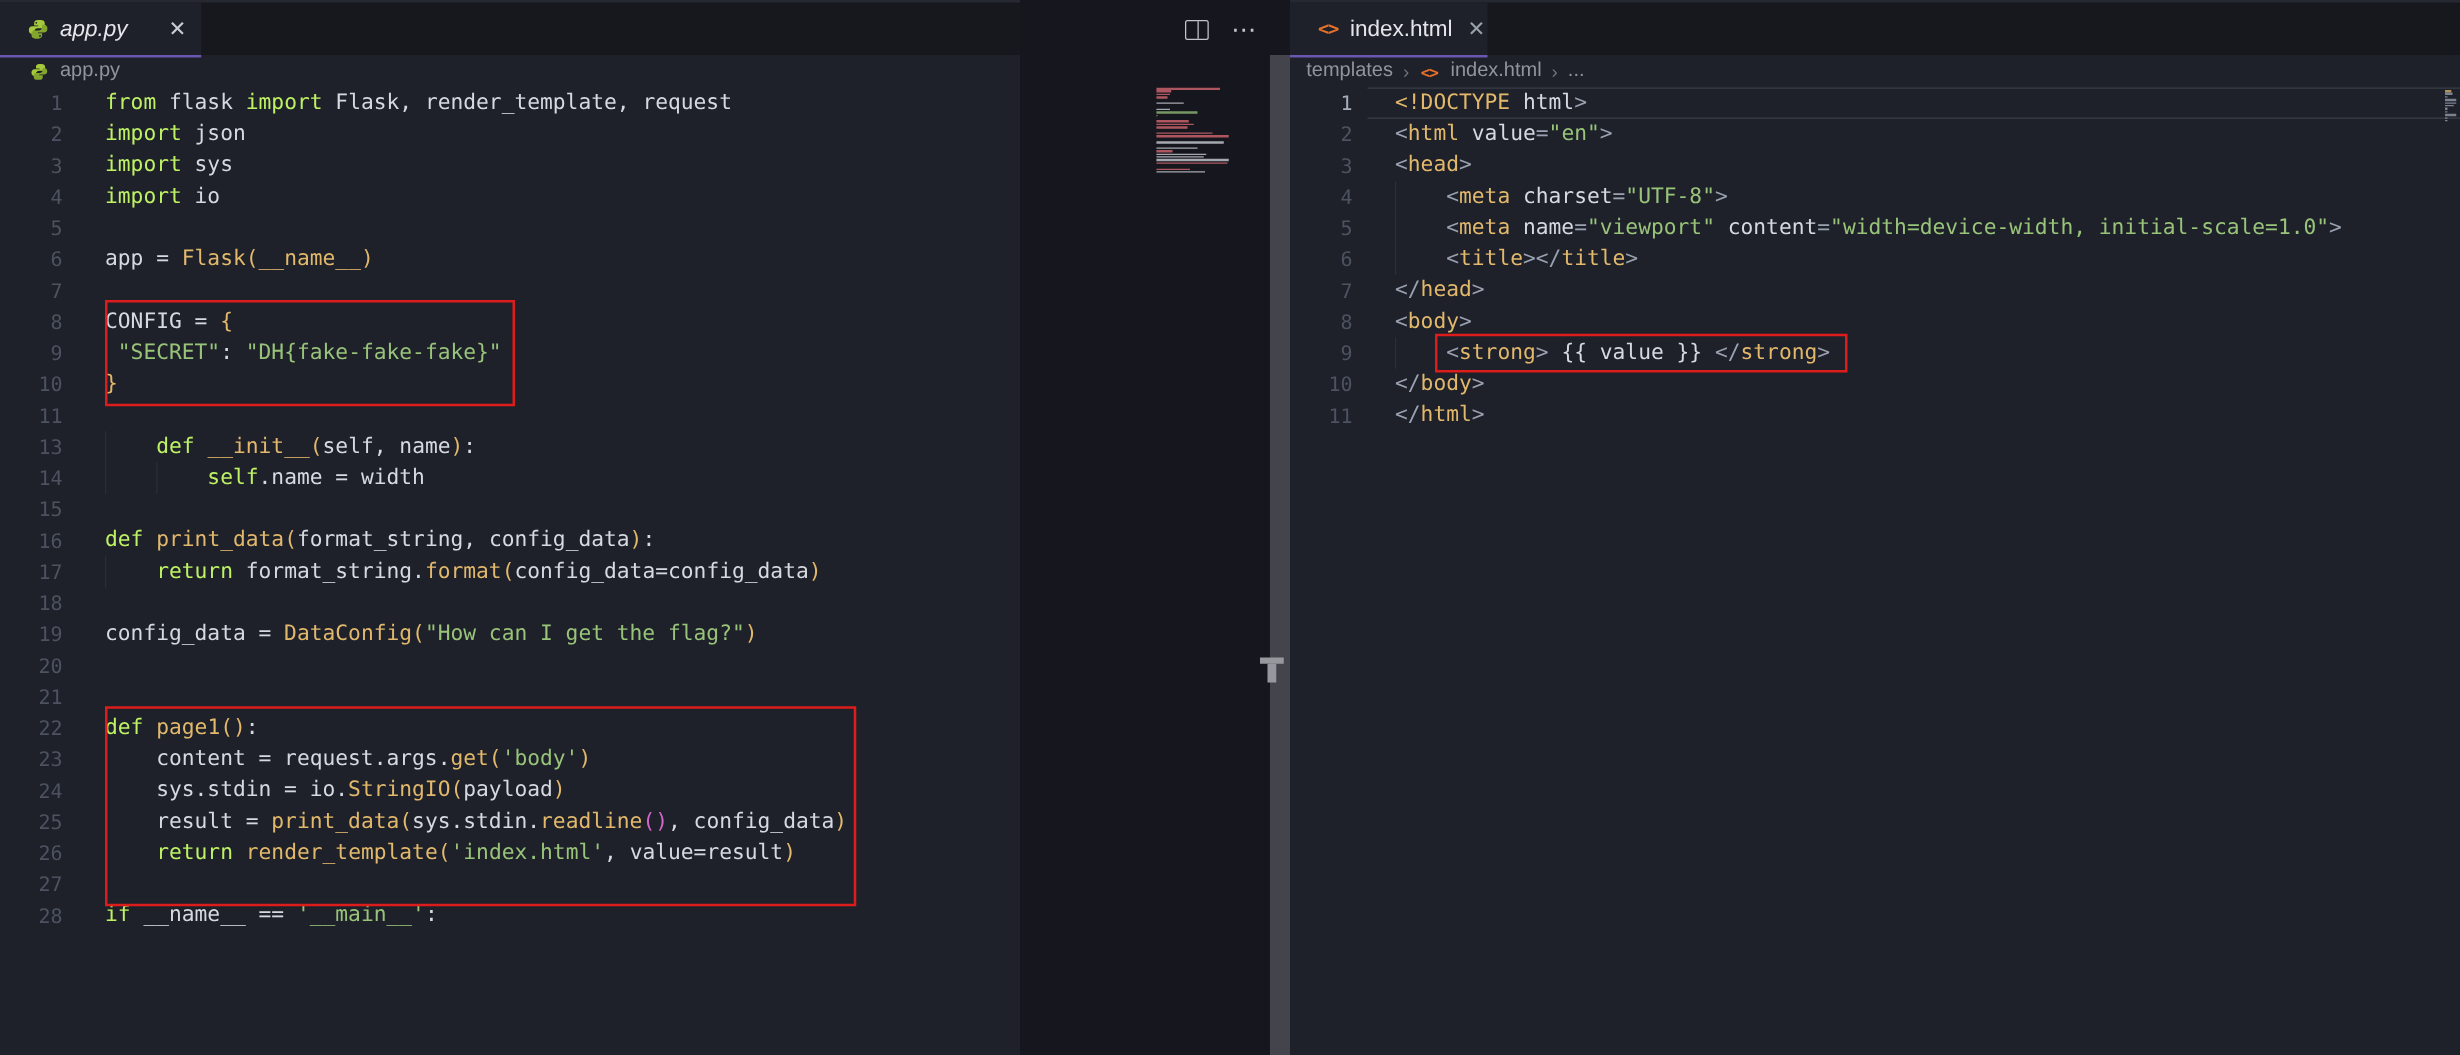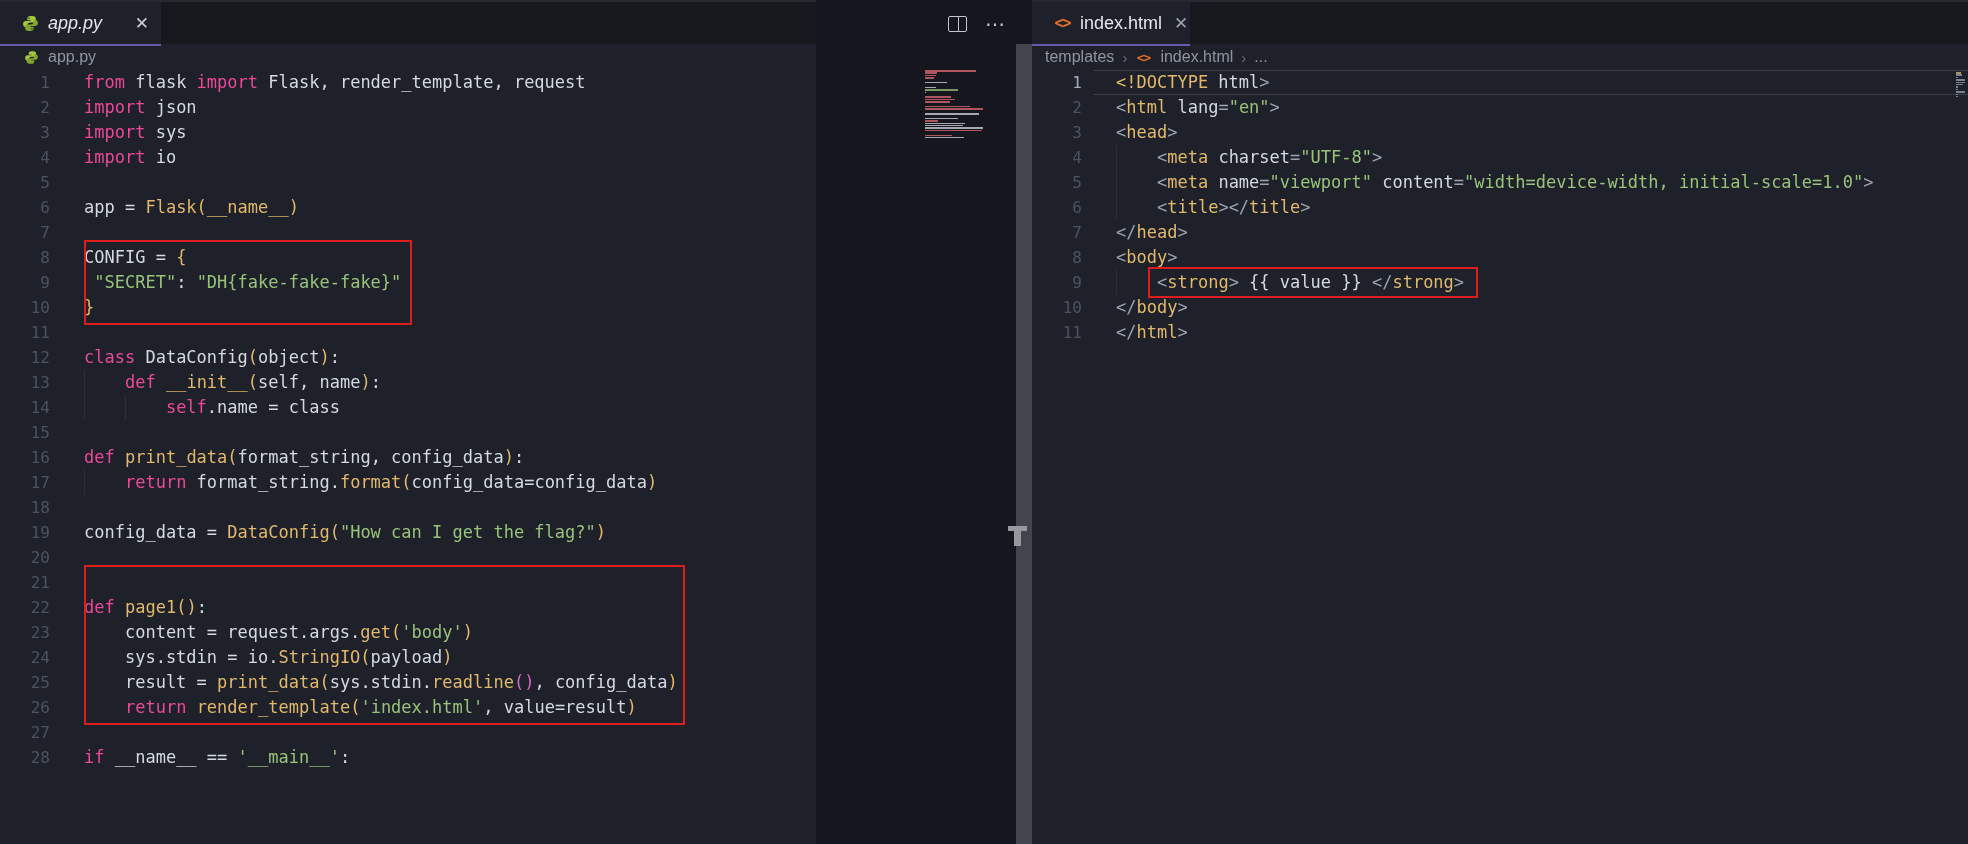--- a/index.html
+++ b/index.html
@@ -39,21 +39,21 @@
   .code-line{display:flex;height:25px;line-height:25px;font-family:"DejaVu Sans Mono",monospace;font-size:17px;position:relative;}
   .ln{flex:0 0 50px;text-align:right;color:#4c5260;font-size:16px;user-select:none;}
   .ln.active{color:#a6adbb;}
   .code{white-space:pre;position:relative;margin-left:34px;}
   .guide{position:absolute;top:0;bottom:0;width:1px;background:#2b2e38;}
 
   .code-line.active::before{content:'';position:absolute;left:62px;top:0;bottom:0;border-top:1px solid #3a3e48;border-bottom:1px solid #3a3e48;box-sizing:border-box;pointer-events:none;}
   #editor-left .code-line.active::before{right:3px;}
   #editor-right .code-line.active::before{right:0;}
 
-  .tk-k{color:#ec4899;}
+  .tk-k{color:#bef264;}
   .tk-p{color:#d5d9e0;}
   .tk-f{color:#e2b86b;}
   .tk-t{color:#e2b86b;}
   .tk-s{color:#98c379;}
   .tk-n{color:#5ea1e8;}
   .tk-g{color:#9aa2b1;}
   .tk-b1{color:#e2b86b;}
   .tk-b2{color:#d466c9;}
   .tk-bm{color:#e2b86b;outline:1px solid #596070;background:#262a33;}
 
@@ -145,30 +145,26 @@
         </div>
         <div class="code-line">
           <span class="ln">10</span>
           <span class="code"><span class="tk-b1">}</span></span>
         </div>
         <div class="code-line">
           <span class="ln">11</span>
           <span class="code"></span>
         </div>
         <div class="code-line">
-          <span class="ln">12</span>
-          <span class="code"><span class="tk-k">class</span><span class="tk-p"> DataConfig</span><span class="tk-b1">(</span><span class="tk-p">object</span><span class="tk-b1">)</span><span class="tk-p">:</span></span>
-        </div>
-        <div class="code-line">
           <span class="ln">13</span>
           <span class="code"><span class="guide" style="left: 0px;"></span><span class="tk-p">    </span><span class="tk-k">def</span><span class="tk-p"> </span><span class="tk-f">__init__</span><span class="tk-b1">(</span><span class="tk-p">self, name</span><span class="tk-b1">)</span><span class="tk-p">:</span></span>
         </div>
         <div class="code-line">
           <span class="ln">14</span>
-          <span class="code"><span class="guide" style="left: 0px;"></span><span class="guide" style="left: 40.8px;"></span><span class="tk-p">        </span><span class="tk-k">self</span><span class="tk-p">.name = class</span></span>
+          <span class="code"><span class="guide" style="left: 0px;"></span><span class="guide" style="left: 40.8px;"></span><span class="tk-p">        </span><span class="tk-k">self</span><span class="tk-p">.name = width</span></span>
         </div>
         <div class="code-line">
           <span class="ln">15</span>
           <span class="code"></span>
         </div>
         <div class="code-line">
           <span class="ln">16</span>
           <span class="code"><span class="tk-k">def</span><span class="tk-p"> </span><span class="tk-f">print_data</span><span class="tk-b1">(</span><span class="tk-p">format_string, config_data</span><span class="tk-b1">)</span><span class="tk-p">:</span></span>
         </div>
         <div class="code-line">
@@ -274,21 +270,21 @@
       <span class="crumb-sep">›</span>
       <span>...</span>
     </div>
     <div class="editor" id="editor-right">
         <div class="code-line active">
           <span class="ln active">1</span>
           <span class="code"><span class="tk-t">&lt;!DOCTYPE</span><span class="tk-p"> html</span><span class="tk-g">&gt;</span></span>
         </div>
         <div class="code-line">
           <span class="ln">2</span>
-          <span class="code"><span class="tk-g">&lt;</span><span class="tk-t">html</span><span class="tk-p"> lang</span><span class="tk-g">=</span><span class="tk-s">"en"</span><span class="tk-g">&gt;</span></span>
+          <span class="code"><span class="tk-g">&lt;</span><span class="tk-t">html</span><span class="tk-p"> value</span><span class="tk-g">=</span><span class="tk-s">"en"</span><span class="tk-g">&gt;</span></span>
         </div>
         <div class="code-line">
           <span class="ln">3</span>
           <span class="code"><span class="tk-g">&lt;</span><span class="tk-t">head</span><span class="tk-g">&gt;</span></span>
         </div>
         <div class="code-line">
           <span class="ln">4</span>
           <span class="code"><span class="guide" style="left: 0px;"></span><span class="tk-p">    </span><span class="tk-g">&lt;</span><span class="tk-t">meta</span><span class="tk-p"> charset</span><span class="tk-g">=</span><span class="tk-s">"UTF-8"</span><span class="tk-g">&gt;</span></span>
         </div>
         <div class="code-line">

